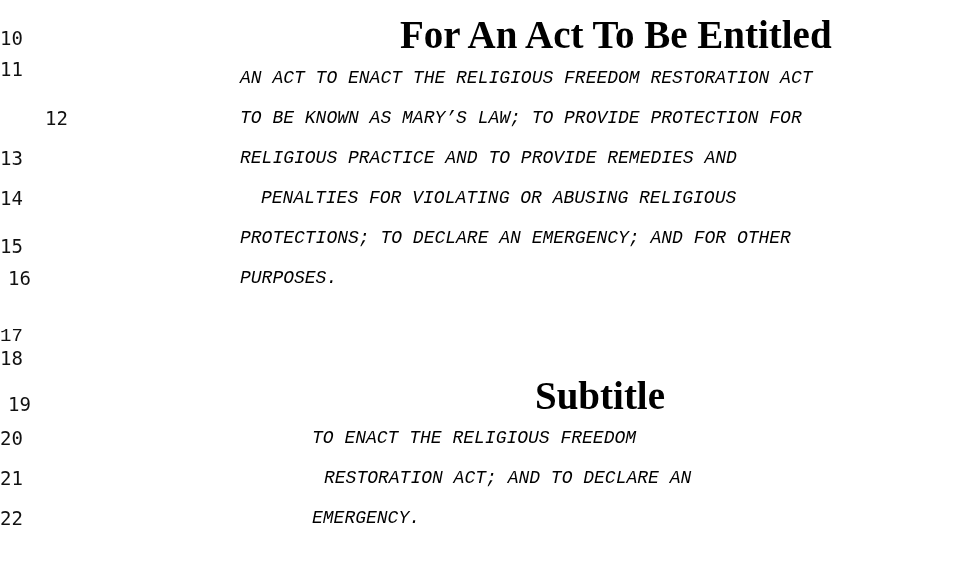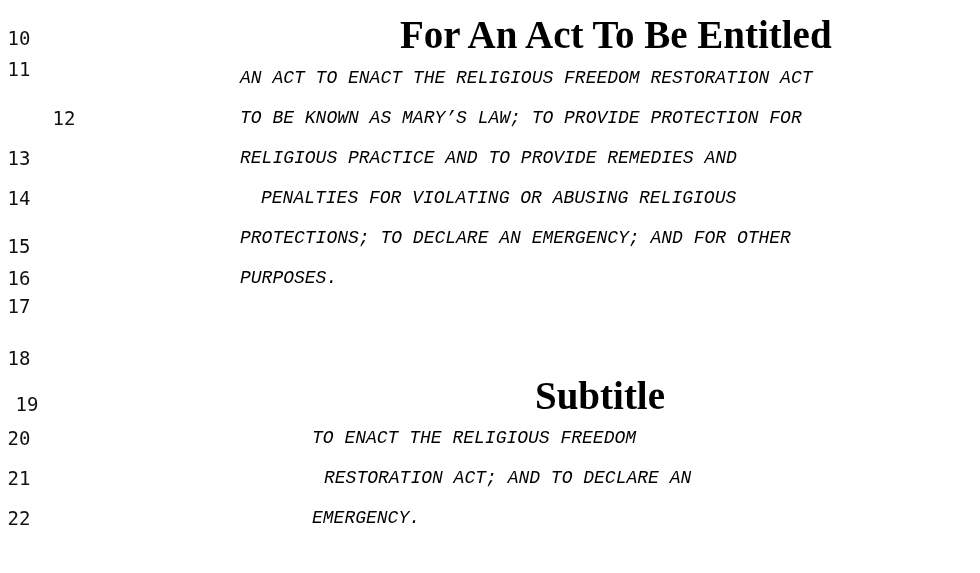--- a/index.html
+++ b/index.html
@@ -11,21 +11,21 @@
       width: 980px;
       height: 573px;
       position: relative;
       overflow: hidden;
       color: #000000;
     }
     .line-num {
       position: absolute;
       left: 0;
       width: 38px;
-      text-align: center;
+      text-align: left;
       font-family: "DejaVu Sans Mono", monospace;
       font-size: 19px;
       line-height: 24px;
       color: #111111;
     }
     .heading {
       position: absolute;
       font-family: "Liberation Serif", serif;
       font-weight: bold;
       font-size: 39px;
@@ -48,22 +48,22 @@
 <body>
 
 <div>
   <div class="line-num" style="top:-19px;">9</div>
   <div class="line-num" style="top:26px;">10</div>
   <div class="line-num" style="top:57px;">11</div>
   <div class="line-num" style="top:106px;padding-left:45px;">12</div>
   <div class="line-num" style="top:146px;">13</div>
   <div class="line-num" style="top:186px;">14</div>
   <div class="line-num" style="top:226px;margin-top:8px;">15</div>
-  <div class="line-num" style="top:266px;">16</div>
-  <div class="line-num" style="top:294px;">17</div>
+  <div class="line-num" style="top:266px;padding-left:8px;">16</div>
+  <div class="line-num" style="top:324px;font-family:Liberation Mono, monospace;">17</div>
   <div class="line-num" style="top:346px;">18</div>
   <div class="line-num" style="top:392px;padding-left:8px;">19</div>
   <div class="line-num" style="top:426px;">20</div>
   <div class="line-num" style="top:466px;">21</div>
   <div class="line-num" style="top:506px;">22</div>
   <div class="line-num" style="top:576px;margin-top:40px;">23</div>
 </div>
 
 <div>
   <div class="heading" style="left:400px; width:400px; top:18px;">For An Act To Be Entitled</div>

